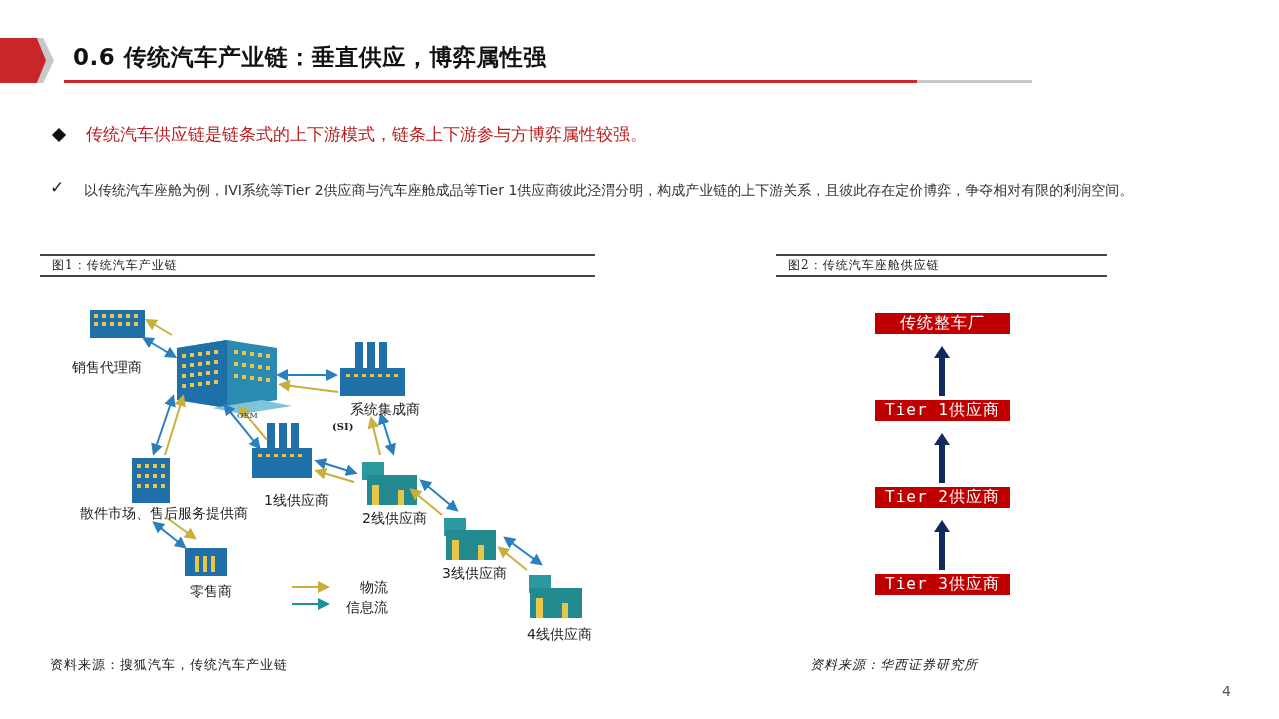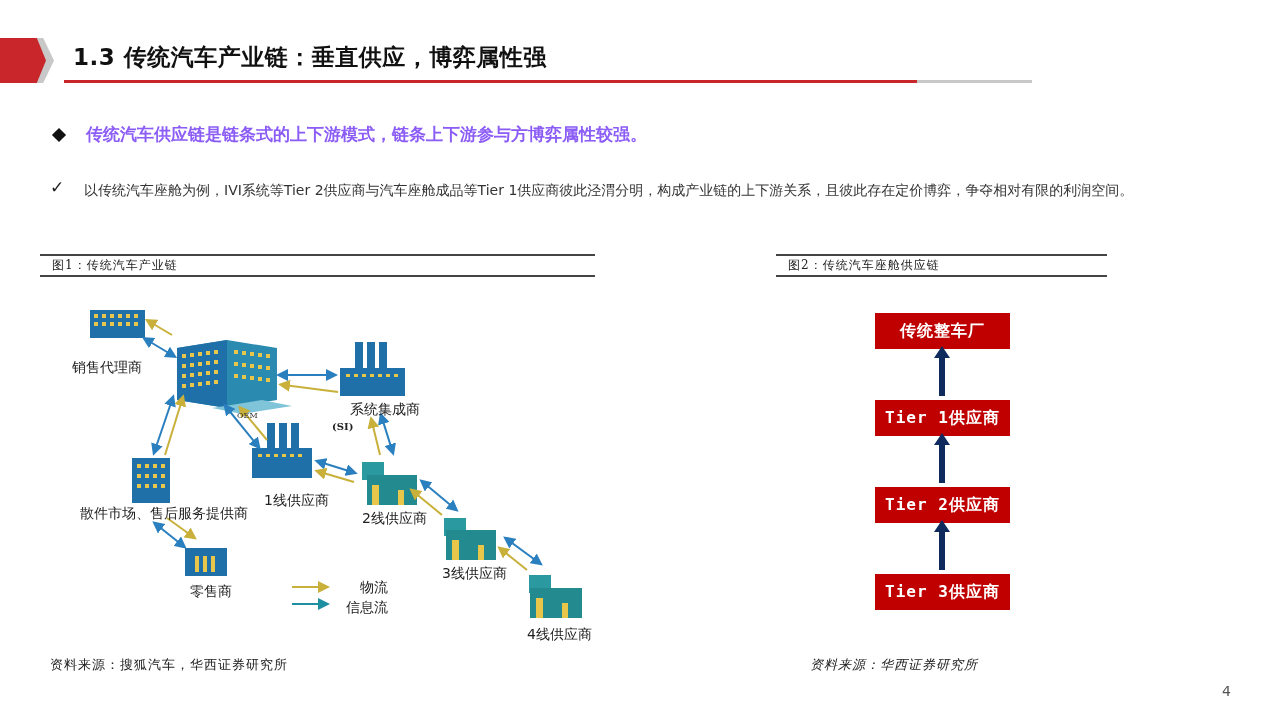--- a/index.html
+++ b/index.html
@@ -17,54 +17,54 @@
   }
   .page-title {
     position: absolute; left: 73px; top: 42px; font-size: 23px; font-weight: bold; color: #111;
     letter-spacing: 0.5px;
   }
   .title-rule-red { position: absolute; left: 64px; top: 80px; width: 853px; height: 3px; background: #c8262b; }
   .title-rule-gray { position: absolute; left: 917px; top: 80px; width: 115px; height: 3px; background: #c8c8c8; }
 
   .bullet-main { position: absolute; left: 52px; top: 123px; display: flex; align-items: center; }
   .diamond { width: 10px; height: 10px; background: #111; transform: rotate(45deg); margin-right: 22px; margin-left: 2px; }
-  .bullet-main-text { font-size: 17px; font-weight: bold; color: #8b5cf6; }
+  .bullet-main-text { font-size: 17px; font-weight: normal; color: #b91c1c; }
 
   .bullet-sub { position: absolute; left: 50px; top: 177px; width: 1170px; display: flex; }
   .check { font-size: 17px; color: #222; width: 34px; flex-shrink: 0; }
   .bullet-sub-text { font-size: 14px; color: #333; line-height: 27px; }
 
   .fig-caption-box { position: absolute; border-top: 2px solid #444; border-bottom: 2px solid #444; height: 23px; display: flex; align-items: center; }
   .fig-caption-box span { font-family: "DejaVu Serif", serif; font-size: 12px; color: #222; padding-left: 12px; letter-spacing: 1px; }
   #fig1-cap { left: 40px; top: 254px; width: 555px; }
   #fig2-cap { left: 776px; top: 254px; width: 331px; }
 
   .diagram { position: absolute; left: 62px; top: 300px; width: 545px; height: 345px; }
   .diagram svg { width: 100%; height: 100%; }
   .dlabel { font-family: "DejaVu Sans", sans-serif; font-size: 14px; fill: #222; }
 
   .tier-stack { position: absolute; left: 875px; top: 313px; width: 135px; }
   .tier-box {
-    position: absolute; left: 0; width: 135px; height: 36px; background: #c00000; color: #fff;
-    font-family: "DejaVu Sans Mono", monospace; font-weight: bold; font-size: 16px;
+    position: absolute; left: 0; width: 135px; height: 21px; background: #c00000; color: #fff;
+    font-family: "DejaVu Sans Mono", monospace; font-weight: normal; font-size: 16px;
     display: flex; align-items: center; justify-content: center; letter-spacing: 1px;
   }
   .tier-arrow { position: absolute; left: 59px; width: 16px; }
 
   .source { position: absolute; font-family: "DejaVu Serif", serif; font-size: 13px; color: #222; letter-spacing: 1px; }
   #src1 { left: 50px; top: 656px; }
   #src2 { left: 810px; top: 656px; font-style: italic; }
   .page-num { position: absolute; left: 1222px; top: 683px; font-size: 14px; color: #555; }
 </style>
 </head>
 <body>
 
 <div class="header-tab-gray"></div>
 <div class="header-tab-red"></div>
-<div class="page-title">1.3 传统汽车产业链：垂直供应，博弈属性强</div>
+<div class="page-title">0.6 传统汽车产业链：垂直供应，博弈属性强</div>
 <div class="title-rule-red"></div>
 <div class="title-rule-gray"></div>
 
 <div class="bullet-main">
   <span class="diamond"></span>
   <span class="bullet-main-text">传统汽车供应链是链条式的上下游模式，链条上下游参与方博弈属性较强。</span>
 </div>
 
 <div class="bullet-sub">
   <span class="check">✓</span>
@@ -278,15 +278,15 @@
   <svg class="tier-arrow" style="top:120px;height:50px" viewBox="0 0 16 50">
       <polygon points="8,0 16,12 11,12 11,50 5,50 5,12 0,12" fill="#0f2a5c"></polygon>
     </svg>
   <div class="tier-box" style="top:174px">Tier 2供应商</div>
   <svg class="tier-arrow" style="top:207px;height:50px" viewBox="0 0 16 50">
       <polygon points="8,0 16,12 11,12 11,50 5,50 5,12 0,12" fill="#0f2a5c"></polygon>
     </svg>
   <div class="tier-box" style="top:261px">Tier 3供应商</div>
 </div>
 
-<div class="source" id="src1">资料来源：搜狐汽车，华西证券研究所</div>
+<div class="source" id="src1">资料来源：搜狐汽车，传统汽车产业链</div>
 <div class="source" id="src2">资料来源：华西证券研究所</div>
 <div class="page-num">4</div>
 
 </body></html>

